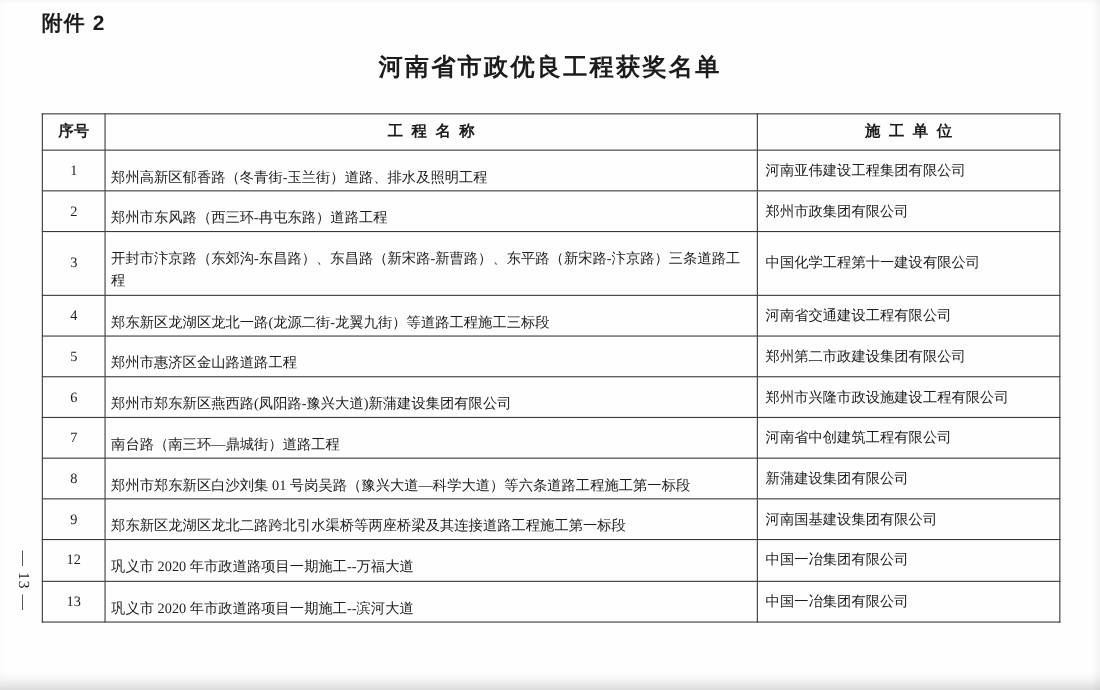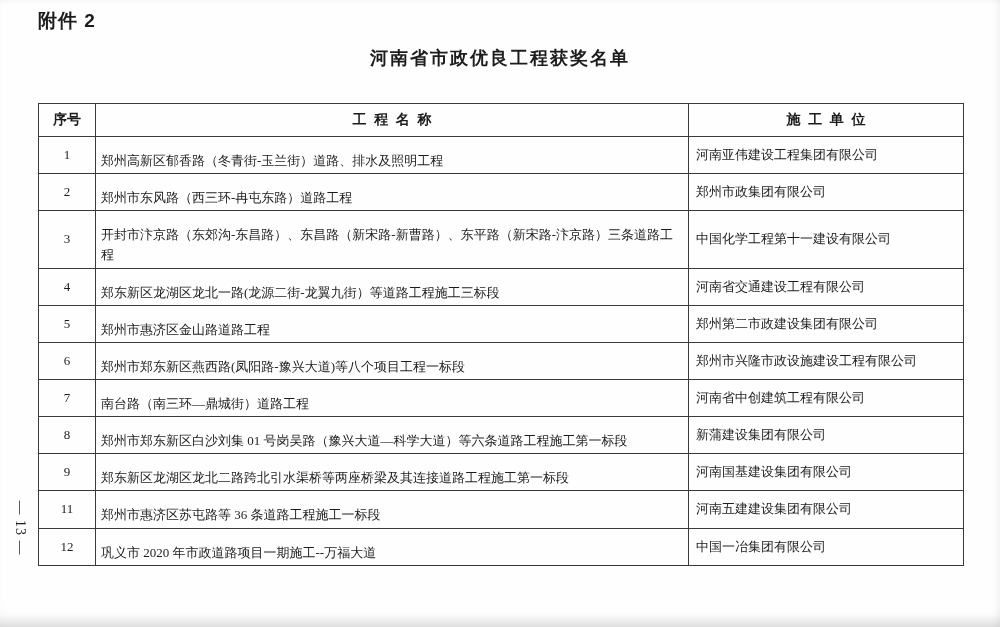--- a/index.html
+++ b/index.html
@@ -28,21 +28,21 @@
     font-size: 19px;
     letter-spacing: 1px;
   }
   .doc-title {
     position: absolute;
     left: 0;
     right: 0;
     top: 46px;
     text-align: center;
     font-weight: bold;
-    font-size: 18px;
+    font-size: 22px;
     letter-spacing: 2px;
   }
   table.award-table {
     position: absolute;
     left: 38px;
     top: 103px;
     width: 925px;
     border-collapse: collapse;
     table-layout: fixed;
   }
@@ -131,46 +131,46 @@
           <td class="cell-project">郑东新区龙湖区龙北一路(龙源二街-龙翼九街）等道路工程施工三标段</td>
           <td class="cell-company">河南省交通建设工程有限公司</td>
         </tr>
         <tr class="data-row">
           <td class="cell-no">5</td>
           <td class="cell-project">郑州市惠济区金山路道路工程</td>
           <td class="cell-company">郑州第二市政建设集团有限公司</td>
         </tr>
         <tr class="data-row">
           <td class="cell-no">6</td>
-          <td class="cell-project">郑州市郑东新区燕西路(凤阳路-豫兴大道)等八个项目工程一标段</td>
+          <td class="cell-project">郑州市郑东新区燕西路(凤阳路-豫兴大道)新蒲建设集团有限公司</td>
           <td class="cell-company">郑州市兴隆市政设施建设工程有限公司</td>
         </tr>
         <tr class="data-row">
           <td class="cell-no">7</td>
           <td class="cell-project">南台路（南三环—鼎城街）道路工程</td>
           <td class="cell-company">河南省中创建筑工程有限公司</td>
         </tr>
         <tr class="data-row">
           <td class="cell-no">8</td>
           <td class="cell-project">郑州市郑东新区白沙刘集 01 号岗吴路（豫兴大道—科学大道）等六条道路工程施工第一标段</td>
           <td class="cell-company">新蒲建设集团有限公司</td>
         </tr>
         <tr class="data-row">
           <td class="cell-no">9</td>
           <td class="cell-project">郑东新区龙湖区龙北二路跨北引水渠桥等两座桥梁及其连接道路工程施工第一标段</td>
           <td class="cell-company">河南国基建设集团有限公司</td>
         </tr>
         <tr class="data-row">
-          <td class="cell-no">11</td>
-          <td class="cell-project">郑州市惠济区苏屯路等 36 条道路工程施工一标段</td>
-          <td class="cell-company">河南五建建设集团有限公司</td>
+          <td class="cell-no">12</td>
+          <td class="cell-project">巩义市 2020 年市政道路项目一期施工--万福大道</td>
+          <td class="cell-company">中国一冶集团有限公司</td>
         </tr>
         <tr class="data-row">
-          <td class="cell-no">12</td>
-          <td class="cell-project">巩义市 2020 年市政道路项目一期施工--万福大道</td>
+          <td class="cell-no">13</td>
+          <td class="cell-project">巩义市 2020 年市政道路项目一期施工--滨河大道</td>
           <td class="cell-company">中国一冶集团有限公司</td>
         </tr>
       </tbody>
   </table>
 
   <div class="page-number">— 13 —</div>
 
 </div>
 
 </body></html>

